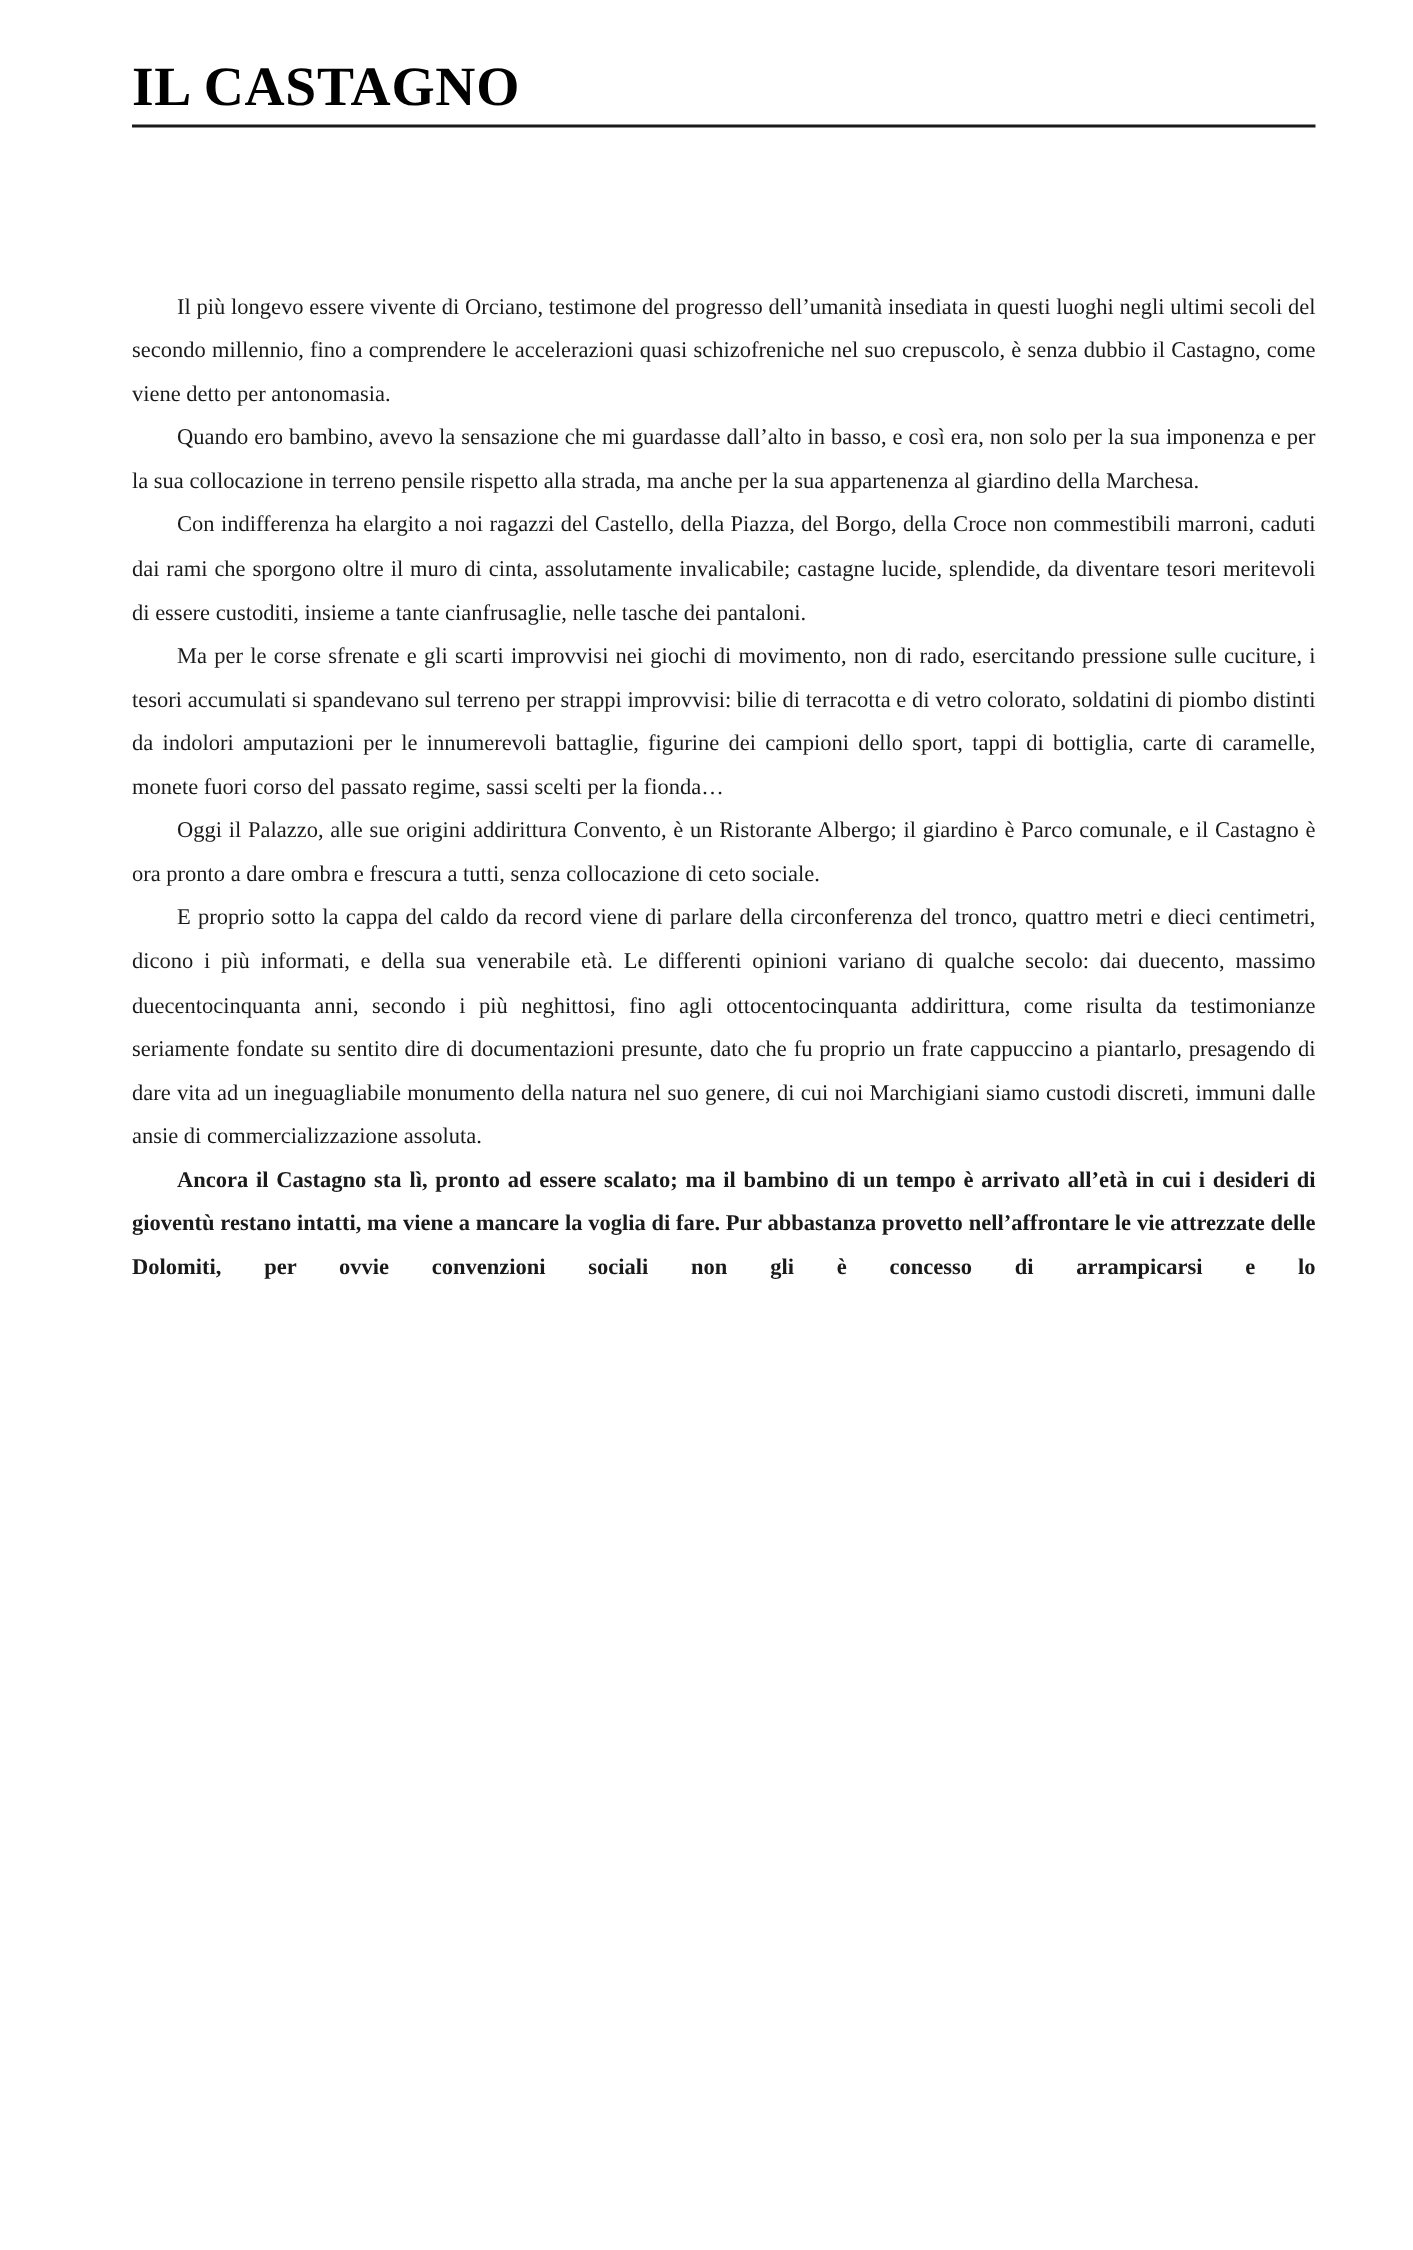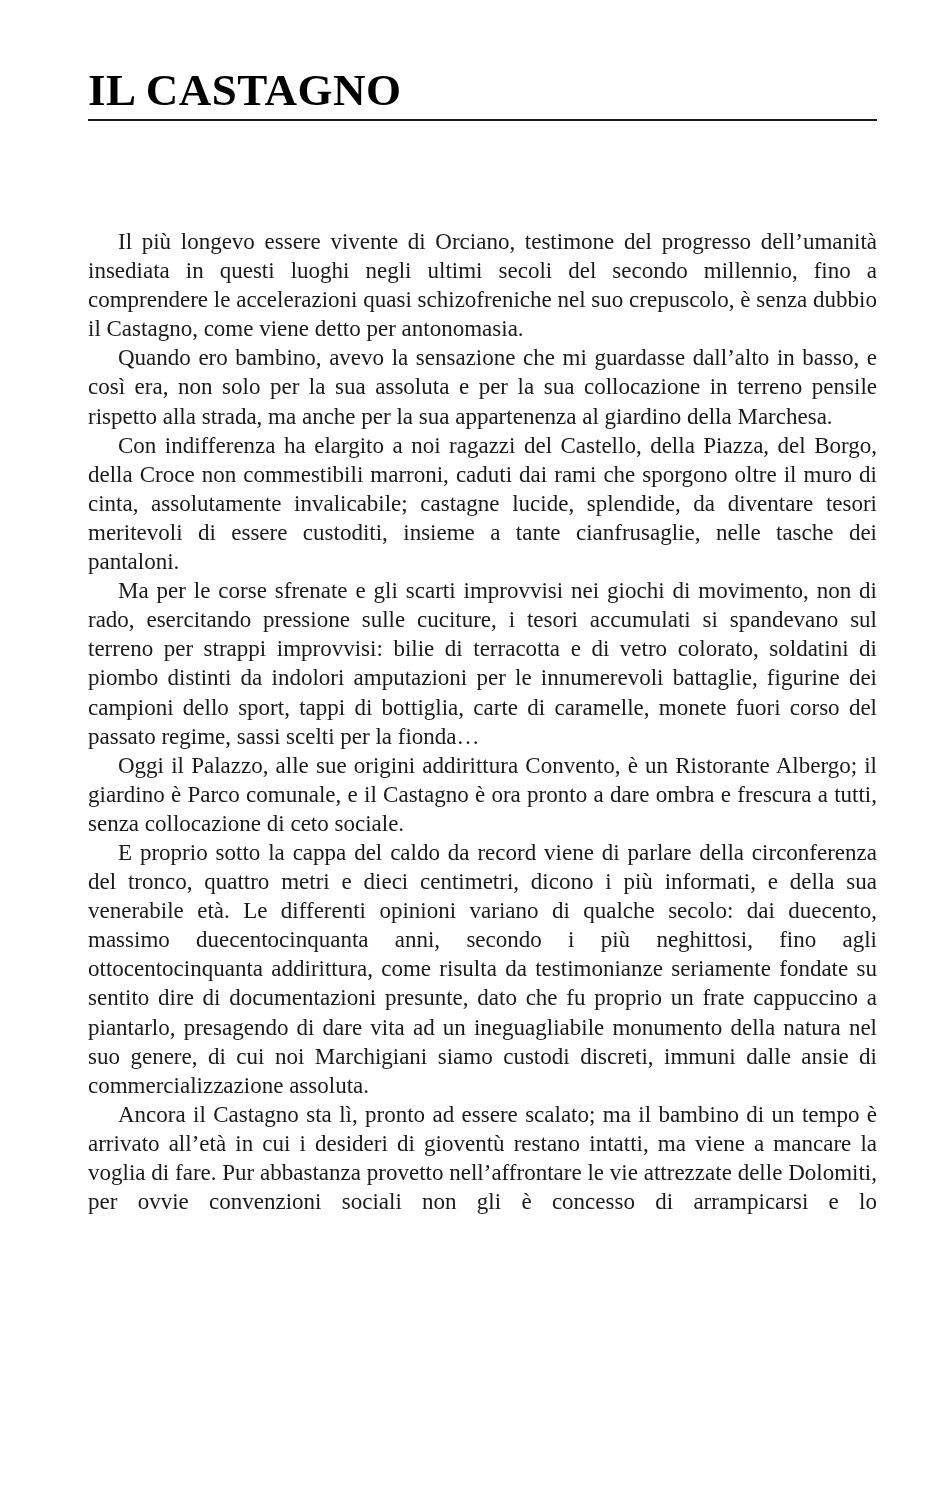--- a/index.html
+++ b/index.html
@@ -20,71 +20,72 @@
     overflow: hidden;
     box-sizing: border-box;
   }
   .content {
     position: absolute;
     left: 88px;
     top: 0;
     width: 789px;
   }
   .chapter-title {
-    font-size: 45px;
+    font-size: 37px;
     font-weight: bold;
     letter-spacing: 0.5px;
     line-height: 1.0;
     margin: 0;
-    padding-top: 68px;
+    padding-top: 40px;
     color: #000000;
     font-family: "Liberation Serif", "DejaVu Serif", serif;
   }
   .title-rule {
     height: 2px;
     background: #1a1a1a;
     width: 100%;
     margin-top: 6px;
   }
   .body-text {
     margin-top: 106px;
-    font-size: 23px;
+    font-size: 15px;
     line-height: 29.1px;
     text-align: justify;
     text-justify: inter-word;
     -webkit-hyphens: manual;
     hyphens: manual;
     color: #1a1a1a;
   }
   .body-text p {
     margin: 0;
     text-indent: 30px;
     text-align: justify;
   }
   .body-text p:last-child {
     text-align: justify;
   }
   
   .continues {
     text-align-last: justify;
+    font-weight: bold;
   }
 </style>
 </head>
 <body>
 
 <div class="page">
   <div class="content">
 
     <h1 class="chapter-title">IL CASTAGNO</h1>
 
     <div class="title-rule"></div>
 
     <div class="body-text">
       <p>Il più longevo essere vivente di Orciano, testimone del progresso dell’umanità insediata in questi luoghi negli ultimi secoli del secondo millennio, fino a comprendere le accelerazioni quasi schizofreniche nel suo crepuscolo, è senza dubbio il Castagno, come viene detto per antonomasia.</p>
-      <p>Quando ero bambino, avevo la sensazione che mi guardasse dall’alto in basso, e così era, non solo per la sua assoluta e per la sua collocazione in terreno pensile rispetto alla strada, ma anche per la sua appartenenza al giardino della Marchesa.</p>
+      <p>Quando ero bambino, avevo la sensazione che mi guardasse dall’alto in basso, e così era, non solo per la sua imponenza e per la sua collocazione in terreno pensile rispetto alla strada, ma anche per la sua appartenenza al giardino della Marchesa.</p>
       <p>Con indifferenza ha elargito a noi ragazzi del Castello, della Piazza, del Borgo, della Croce non commestibili marroni, caduti dai rami che sporgono oltre il muro di cinta, assolutamente invalicabile; castagne lucide, splendide, da diventare tesori meritevoli di essere custoditi, insieme a tante cianfrusaglie, nelle tasche dei pantaloni.</p>
       <p>Ma per le corse sfrenate e gli scarti improvvisi nei giochi di movimento, non di rado, esercitando pressione sulle cuciture, i tesori accumulati si spandevano sul terreno per strappi improvvisi: bilie di terracotta e di vetro colorato, soldatini di piombo distinti da indolori amputazioni per le innumerevoli battaglie, figurine dei campioni dello sport, tappi di bottiglia, carte di caramelle, monete fuori corso del passato regime, sassi scelti per la fionda…</p>
       <p>Oggi il Palazzo, alle sue origini addirittura Convento, è un Ristorante Albergo; il giardino è Parco comunale, e il Castagno è ora pronto a dare ombra e frescura a tutti, senza collocazione di ceto sociale.</p>
       <p>E proprio sotto la cappa del caldo da record viene di parlare della circonferenza del tronco, quattro metri e dieci centimetri, dicono i più informati, e della sua venerabile età. Le differenti opinioni variano di qualche secolo: dai duecento, massimo duecentocinquanta anni, secondo i più neghittosi, fino agli ottocentocinquanta addirittura, come risulta da testimonianze seriamente fondate su sentito dire di documentazioni presunte, dato che fu proprio un frate cappuccino a piantarlo, presagendo di dare vita ad un ineguagliabile monumento della natura nel suo genere, di cui noi Marchigiani siamo custodi discreti, immuni dalle ansie di commercializzazione assoluta.</p>
       <p class="continues">Ancora il Castagno sta lì, pronto ad essere scalato; ma il bambino di un tempo è arrivato all’età in cui i desideri di gioventù restano intatti, ma viene a mancare la voglia di fare. Pur abbastanza provetto nell’affrontare le vie attrezzate delle Dolomiti, per ovvie convenzioni sociali non gli è concesso di arrampicarsi e lo</p>
     </div>
 
   </div>
 </div>
 

